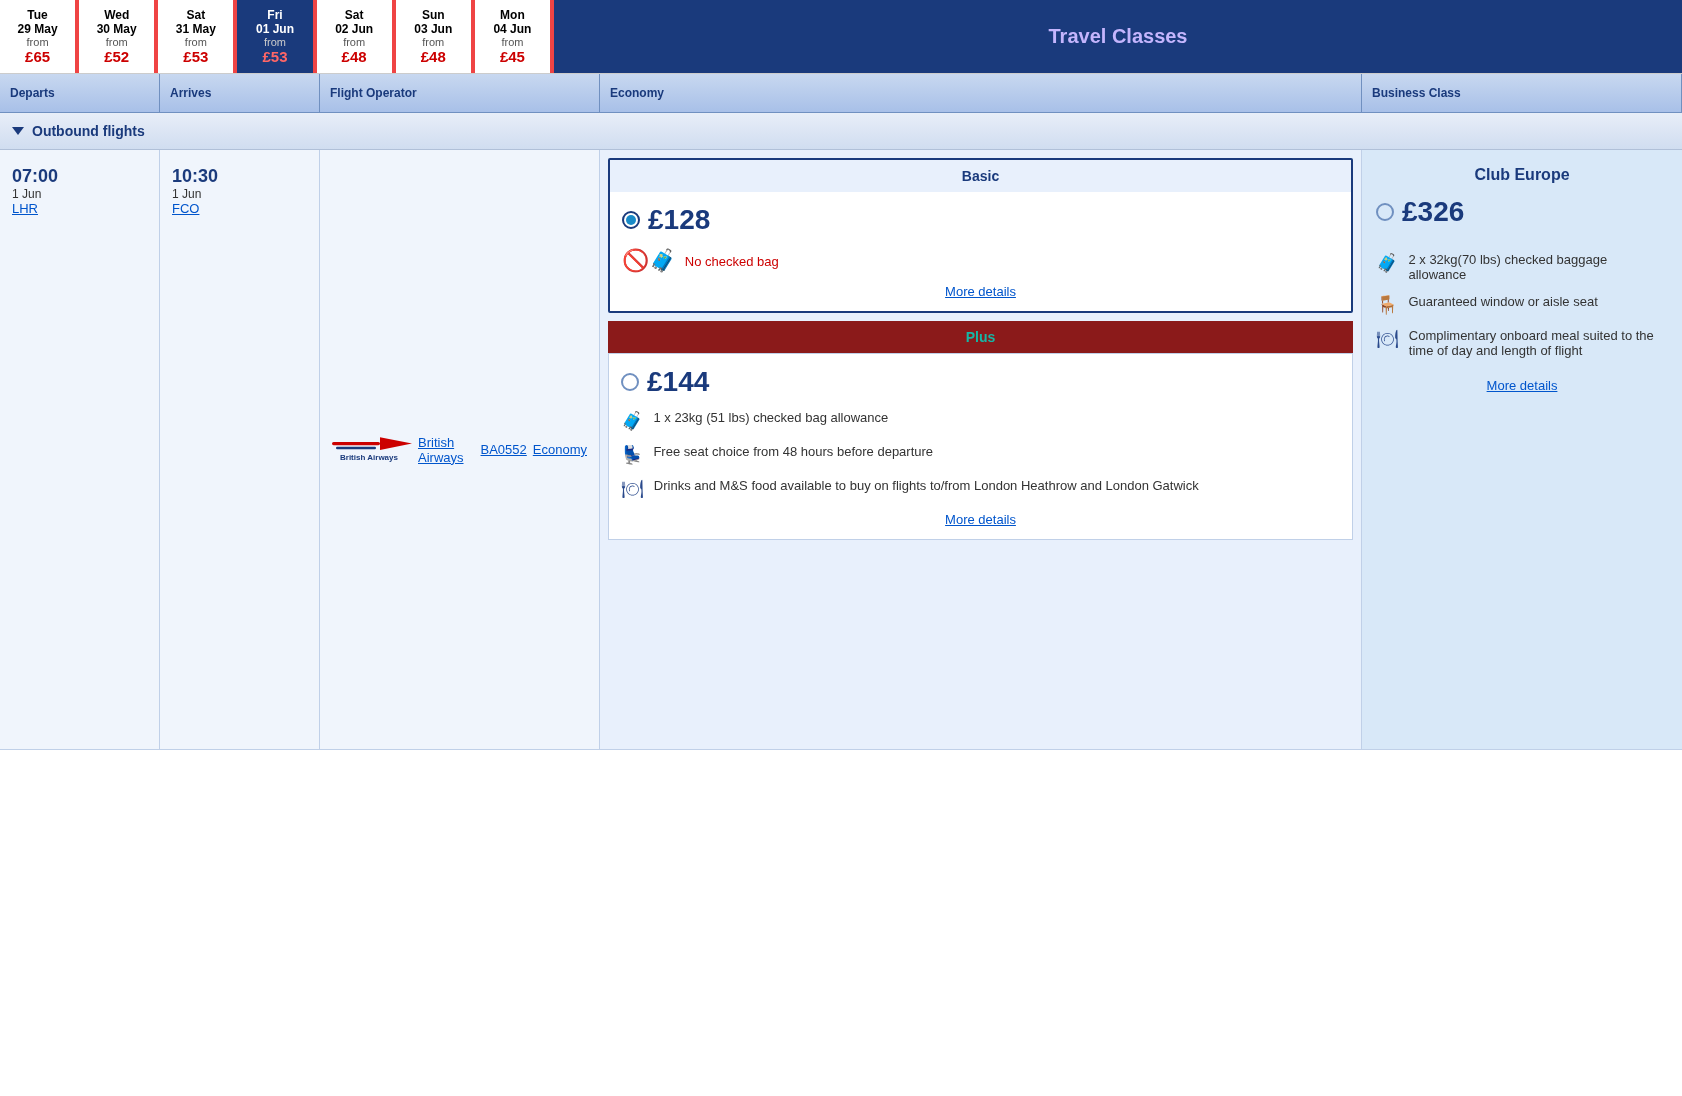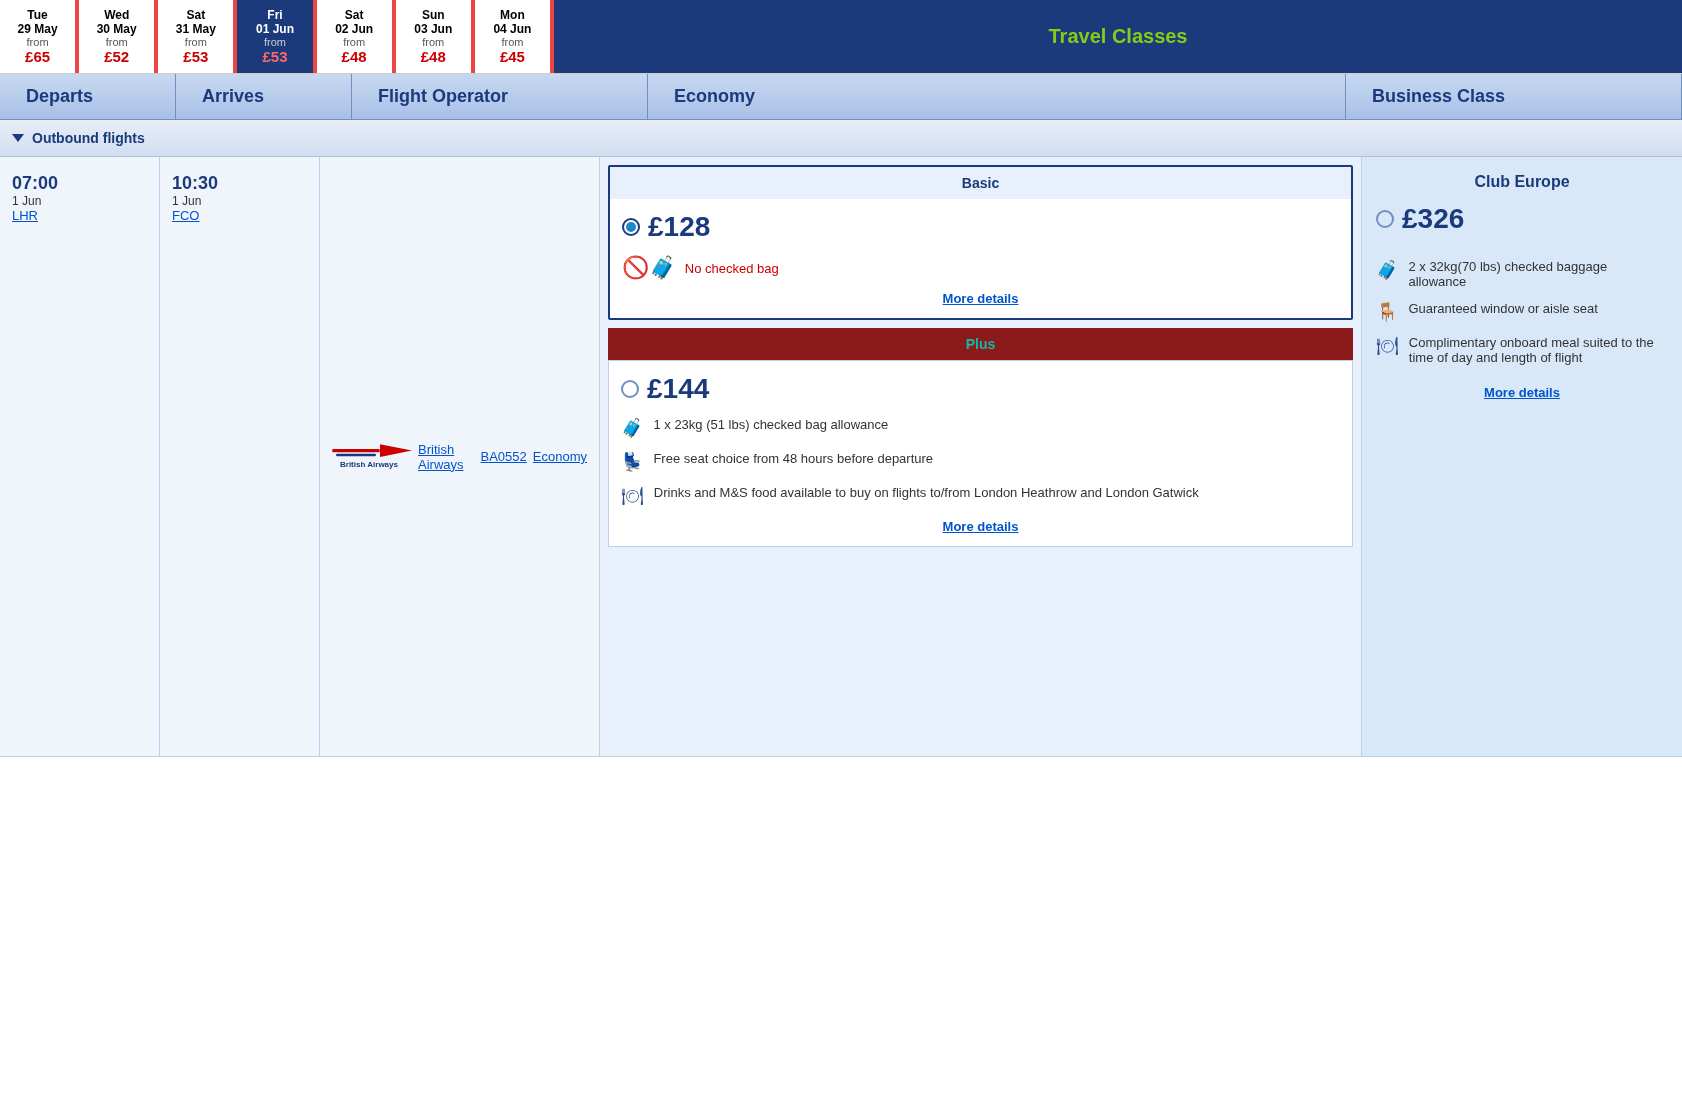--- a/index.html
+++ b/index.html
@@ -24,42 +24,41 @@
     .date-cell .day-name { font-size: 12px; font-weight: bold; }
     .date-cell .date { font-size: 12px; font-weight: bold; }
     .date-cell .from-label { font-size: 11px; color: #555; }
     .date-cell.active .from-label { color: #ccc; }
     .date-cell .price { font-size: 15px; font-weight: bold; color: #cc0000; }
     .date-cell.active .price { color: #ff6666; }
 
     .travel-classes-header {
       flex: 2;
       background: #1a3a7c;
-      color: #84cc16;
+      color: #c4b5fd;
       display: flex;
       align-items: center;
       justify-content: center;
       font-size: 20px;
       font-weight: bold;
       padding: 10px;
     }
 
     
     .col-headers {
       display: flex;
       background: linear-gradient(to bottom, #c8d8f0, #a8c0e8);
       border-bottom: 1px solid #7090c0;
     }
     .col-header {
       padding: 12px 10px;
       font-weight: bold;
       color: #1a3a7c;
-      font-size: 18px;
+      font-size: 12px;
       border-right: 1px solid #7090c0;
-      margin-left: 16px;
     }
     .col-header.departs { width: 160px; flex-shrink: 0; }
     .col-header.arrives { width: 160px; flex-shrink: 0; }
     .col-header.operator { width: 280px; flex-shrink: 0; }
     .col-header.economy { flex: 1; }
     .col-header.business { width: 320px; flex-shrink: 0; }
 
     
     .section-heading {
       background: linear-gradient(to bottom, #e8eef8, #d0ddf0);
@@ -178,21 +177,21 @@
 
     .no-bag {
       display: flex;
       align-items: center;
       gap: 8px;
       color: #cc0000;
       font-size: 13px;
       margin-bottom: 10px;
     }
 
-    .more-details { color: #0055cc; text-decoration: underline; cursor: pointer; font-size: 13px; font-weight: bold; }
+    .more-details { color: #0055cc; text-decoration: underline; cursor: pointer; font-size: 13px; }
 
     
     .plus-panel {
       margin: 0 8px 8px 8px;
     }
     .plus-header {
       background: #8b1a1a;
       color: #14b8a6;
       text-align: center;
       padding: 8px;

